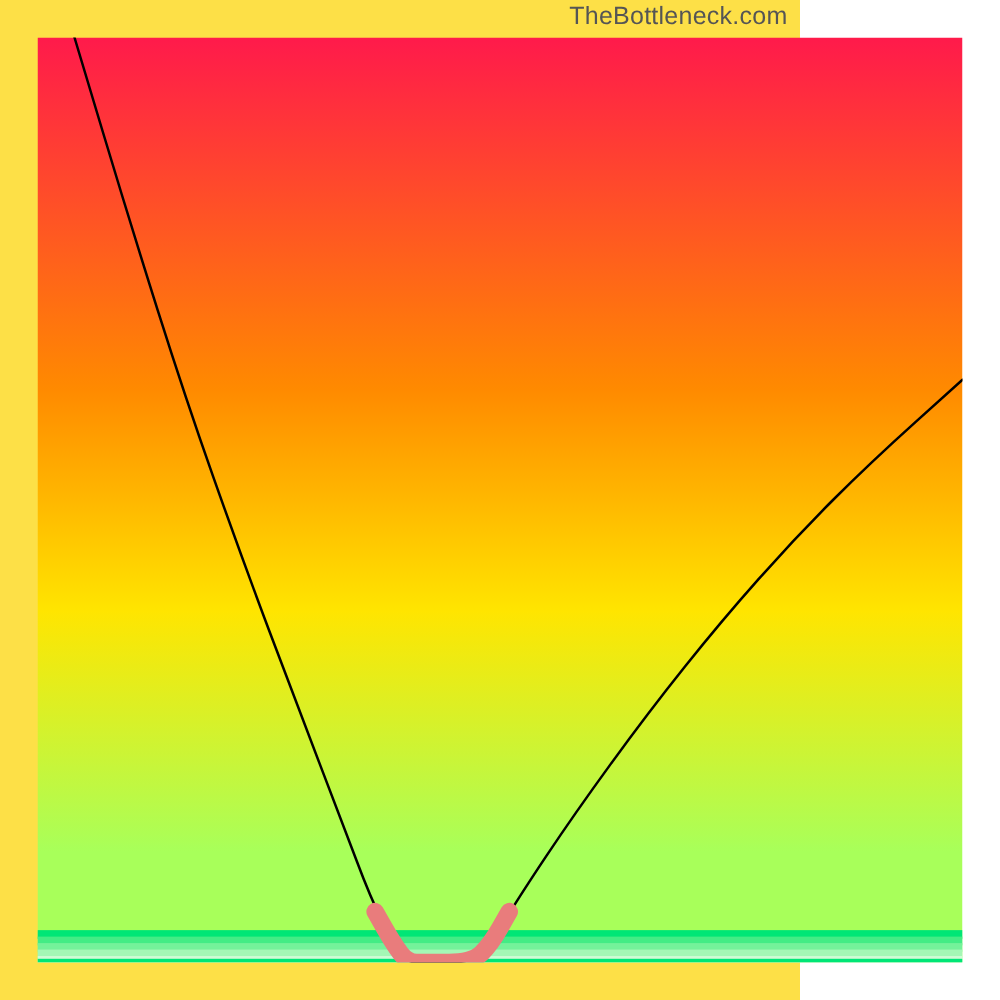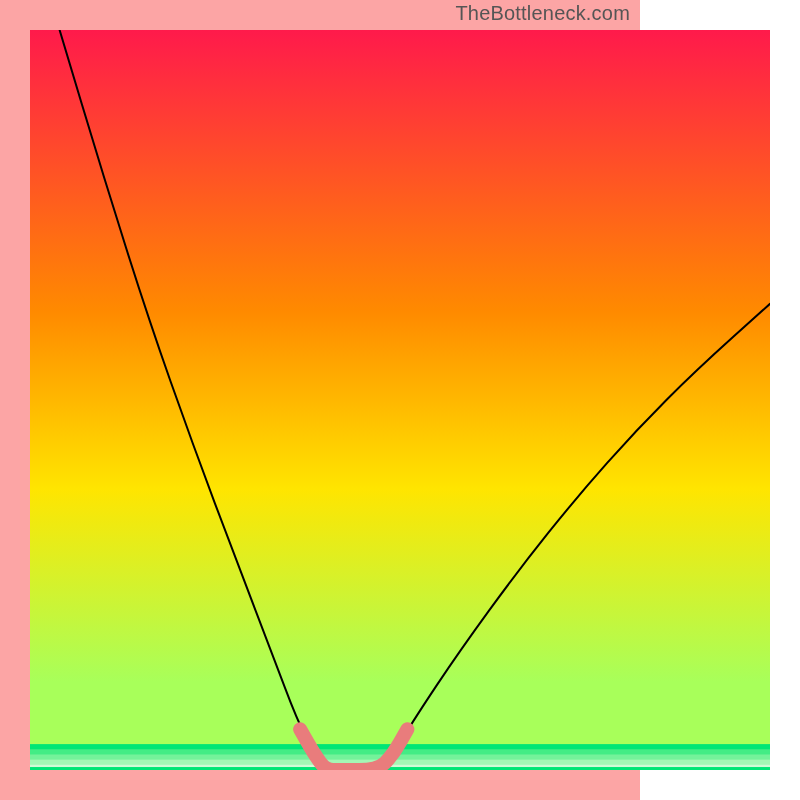--- a/index.html
+++ b/index.html
@@ -6,21 +6,21 @@
     margin: 0;
     padding: 0;
     width: 800px;
     height: 800px;
     overflow: hidden;
     font-family: Arial, Helvetica, sans-serif;
   }
   .outer {
     width: 640px;
     height: 800px;
-    background: #fca5a5;
+    background: #fde047;
     position: relative;
   }
   .watermark {
     position: absolute;
     top: 2px;
     right: 10px;
     color: #555;
     font-size: 20px;
     font-weight: 500;
     letter-spacing: 0.2px;

